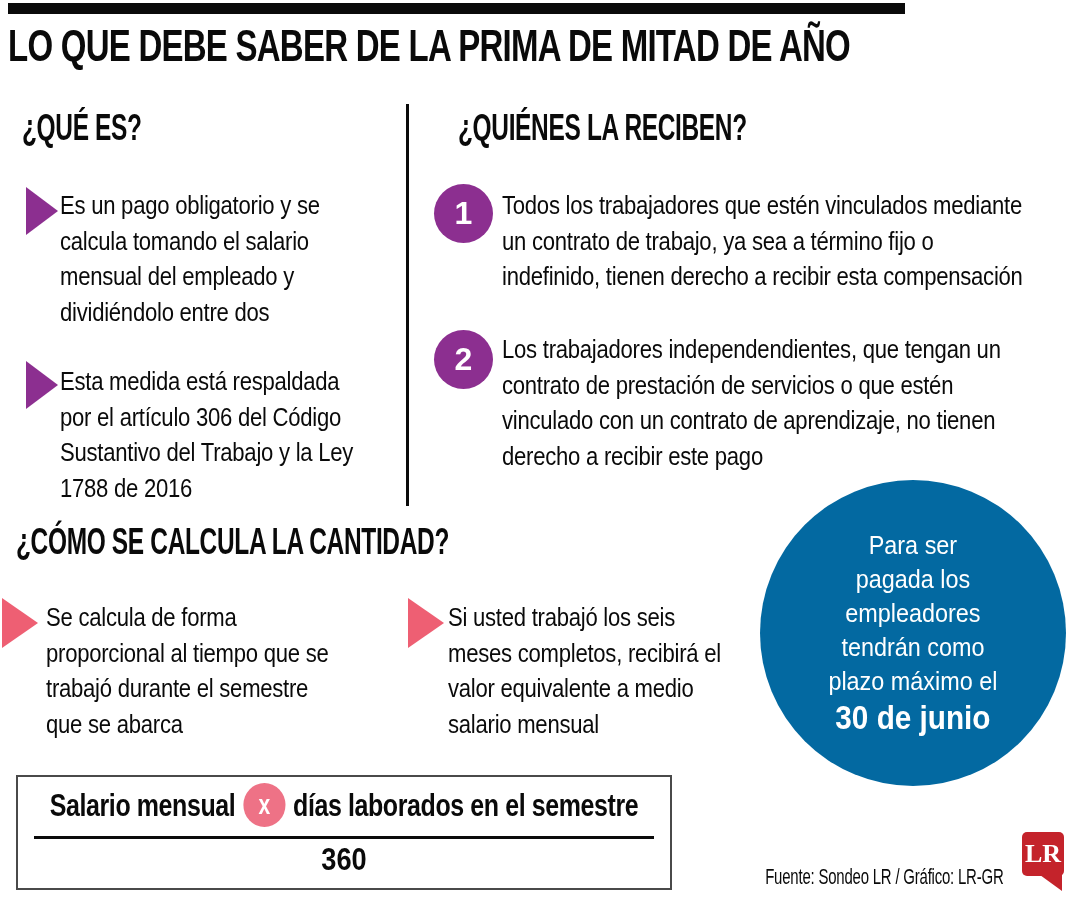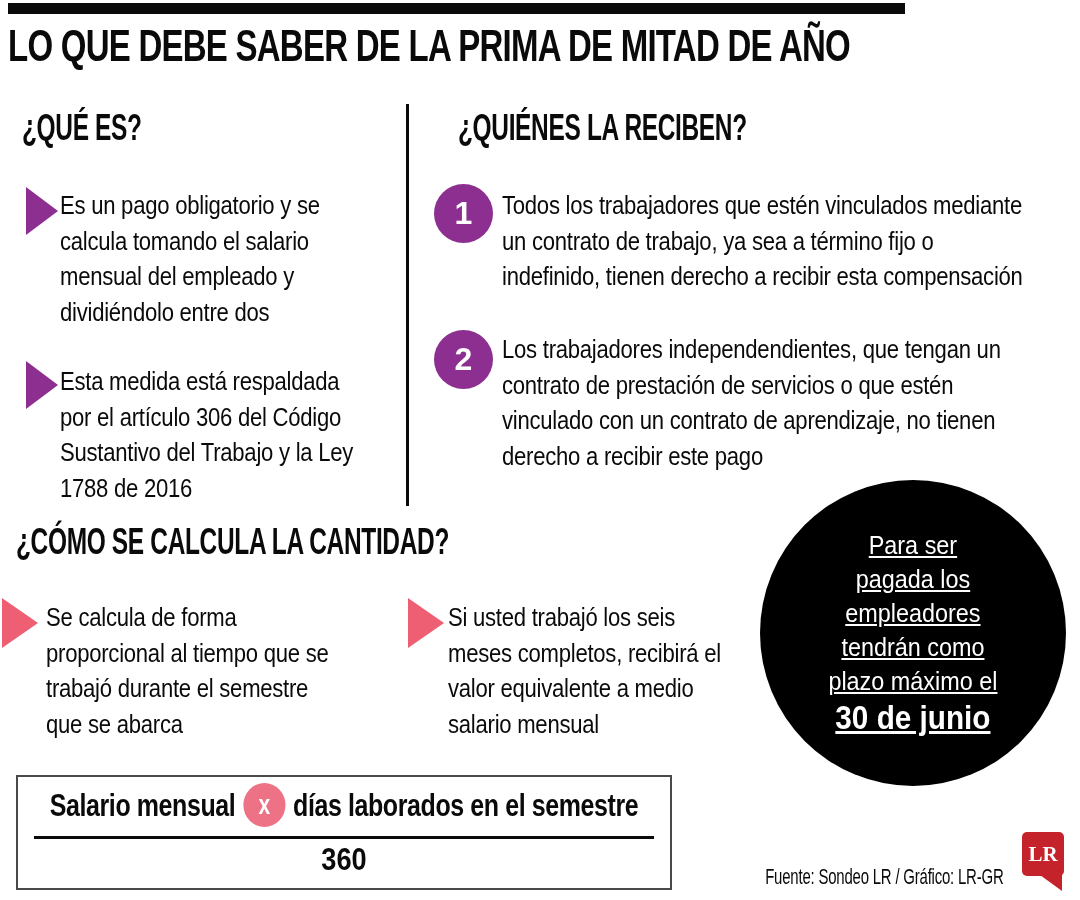--- a/index.html
+++ b/index.html
@@ -45,24 +45,23 @@
   
   .num-badge{
     width:59px;height:59px;border-radius:50%;background:#8c2f90;
     display:flex;align-items:center;justify-content:center;
     color:#fff;font-size:32px;font-weight:bold;
   }
 
   
   .deadline-circle{
     left:760px;top:480px;width:306px;height:306px;border-radius:50%;
-    background:#000000;color:#fff;
+    background:#0369a1;color:#fff;
     display:flex;flex-direction:column;align-items:center;justify-content:center;
     text-align:center;
-    text-decoration:underline;
   }
   .badge-inner{transform:scaleX(.9);transform-origin:50% 50%;}
   .badge-text{font-size:26px;line-height:34px;white-space:pre-line;}
   .badge-highlight{font-size:33px;font-weight:bold;line-height:40px;}
 
   
   .formula-box{left:16px;top:775px;width:652px;height:111px;border:2px solid #4a4a4a;background:#fff;}
   .formula-num{
     position:absolute;left:0;top:6px;width:100%;
     display:flex;align-items:center;justify-content:center;gap:10px;
@@ -83,21 +82,21 @@
   
   .credit{
     right:76px;top:864px;font-size:22px;letter-spacing:-.3px;white-space:nowrap;
     transform:scaleX(.68);transform-origin:100% 0;
   }
   .lr-logo{left:1022px;top:832px;width:42px;height:62px;}
   .lr-square{
     width:42px;height:44px;border-radius:5px;background:#c4232b;
     display:flex;align-items:center;justify-content:center;
     color:#fff;font-family:"Liberation Serif","DejaVu Serif",serif;
-    font-weight:bold;font-size:21px;
+    font-weight:bold;font-size:26px;
   }
   .lr-tail{
     position:absolute;left:18px;top:43px;width:22px;height:16px;background:#c4232b;
     clip-path:polygon(0 0,100% 0,100% 100%);
   }
 </style>
 </head>
 <body>
 
 <div class="abs topbar"></div>

